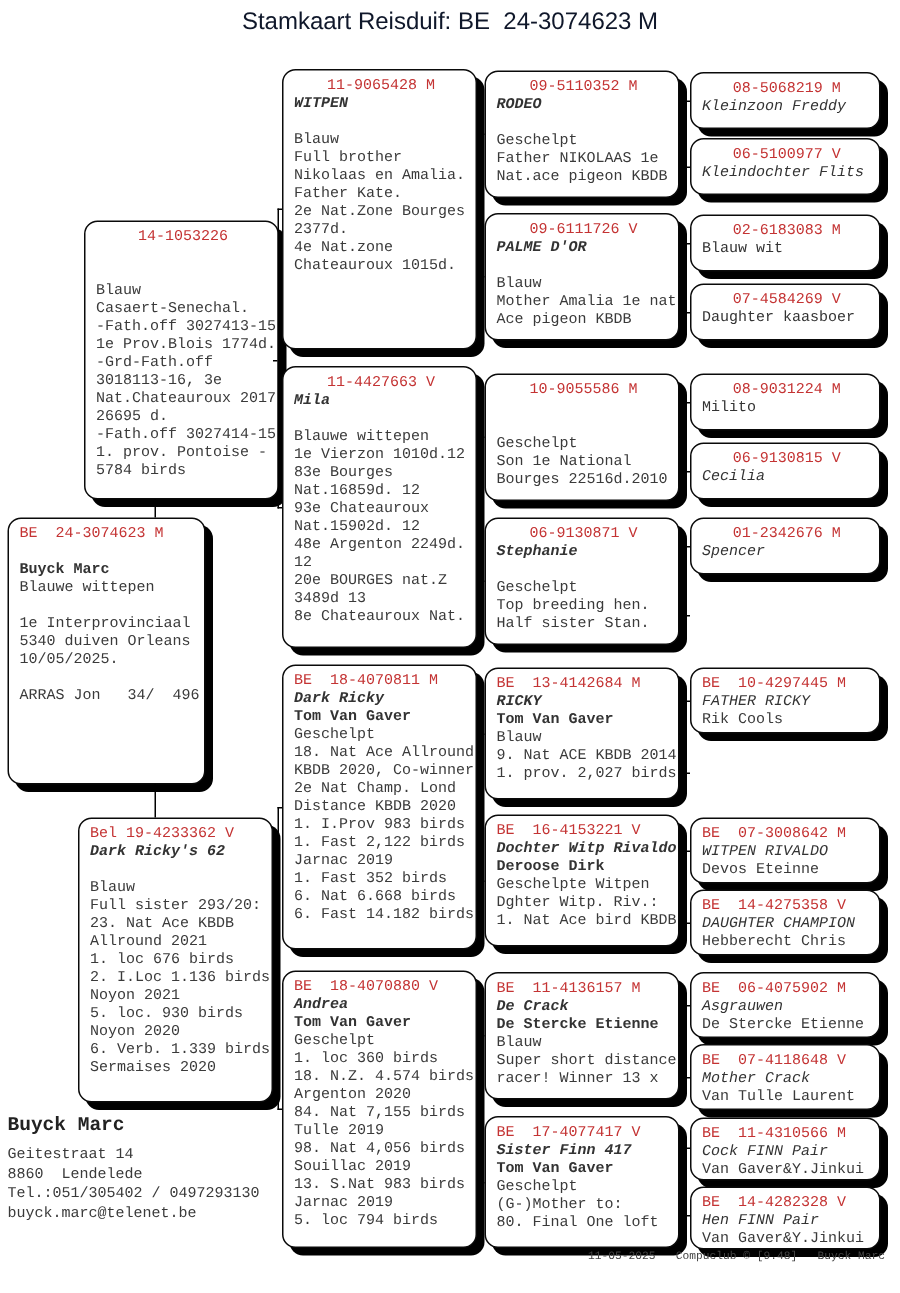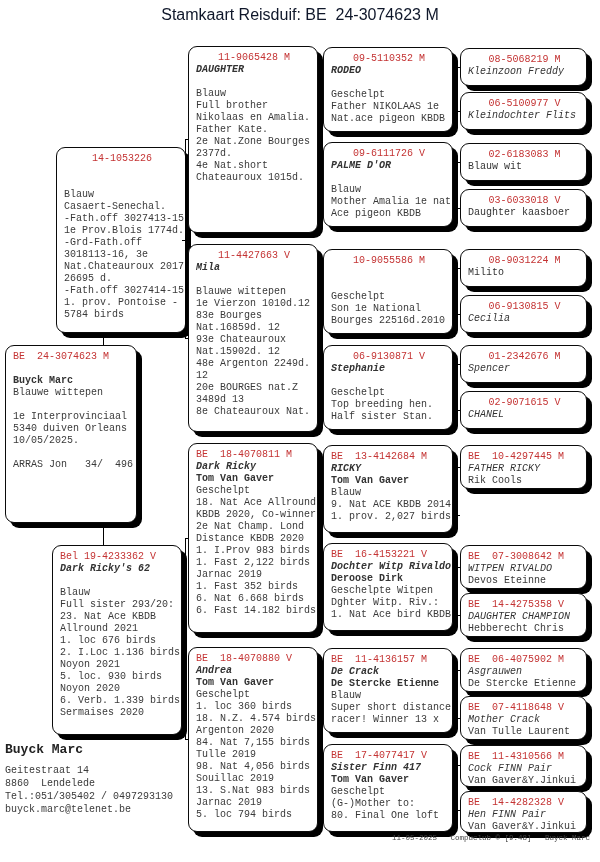--- a/index.html
+++ b/index.html
@@ -80,30 +80,30 @@
         <div class="tline">Noyon 2021</div>
         <div class="tline">5. loc. 930 birds</div>
         <div class="tline">Noyon 2020</div>
         <div class="tline">6. Verb. 1.339 birds</div>
         <div class="tline">Sermaises 2020</div>
       </div>
   </div>
 
   <div class="pbox" style="left:188px;top:46px;width:130px;height:187px">
     <div class="ring c">11-9065428 M</div>
-    <div class="bname">DAUGHTER</div>
+    <div class="bname">WITPEN</div>
     <div>
         <div class="tline">&nbsp;</div>
         <div class="tline">Blauw</div>
         <div class="tline">Full brother</div>
         <div class="tline">Nikolaas en Amalia.</div>
         <div class="tline">Father Kate.</div>
         <div class="tline">2e Nat.Zone Bourges</div>
         <div class="tline">2377d.</div>
-        <div class="tline">4e Nat.short</div>
+        <div class="tline">4e Nat.zone</div>
         <div class="tline">Chateauroux 1015d.</div>
       </div>
   </div>
 
   <div class="pbox" style="left:188px;top:244px;width:130px;height:188px">
     <div class="ring c">11-4427663 V</div>
     <div class="bname">Mila</div>
     <div>
         <div class="tline">&nbsp;</div>
         <div class="tline">Blauwe wittepen</div>
@@ -252,38 +252,34 @@
   </div>
   <div class="pbox sm" style="left:460px;top:92px;width:127px;height:38px">
     <div class="ring c">06-5100977 V</div>
     <div class="bname">Kleindochter Flits</div>
   </div>
   <div class="pbox sm" style="left:460px;top:143px;width:127px;height:38px">
     <div class="ring c">02-6183083 M</div>
     <div class="bname plain">Blauw wit</div>
   </div>
   <div class="pbox sm" style="left:460px;top:189px;width:127px;height:38px">
-    <div class="ring c">03-6033018 V</div>
+    <div class="ring c">07-4584269 V</div>
     <div class="bname plain">Daughter kaasboer</div>
   </div>
   <div class="pbox sm" style="left:460px;top:249px;width:127px;height:38px">
     <div class="ring c">08-9031224 M</div>
     <div class="bname plain">Milito</div>
   </div>
   <div class="pbox sm" style="left:460px;top:295px;width:127px;height:38px">
     <div class="ring c">06-9130815 V</div>
     <div class="bname">Cecilia</div>
   </div>
   <div class="pbox sm" style="left:460px;top:345px;width:127px;height:38px">
     <div class="ring c">01-2342676 M</div>
     <div class="bname">Spencer</div>
-  </div>
-  <div class="pbox sm" style="left:460px;top:391px;width:127px;height:38px">
-    <div class="ring c">02-9071615 V</div>
-    <div class="bname">CHANEL</div>
   </div>
   <div class="pbox sm" style="left:460px;top:445px;width:127px;height:44px">
     <div class="ring">BE  10-4297445 M</div>
     <div class="bname">FATHER RICKY</div>
     <div class="sub">Rik Cools</div>
   </div>
   <div class="pbox sm" style="left:460px;top:545px;width:127px;height:44px">
     <div class="ring">BE  07-3008642 M</div>
     <div class="bname">WITPEN RIVALDO</div>
     <div class="sub">Devos Eteinne</div>

